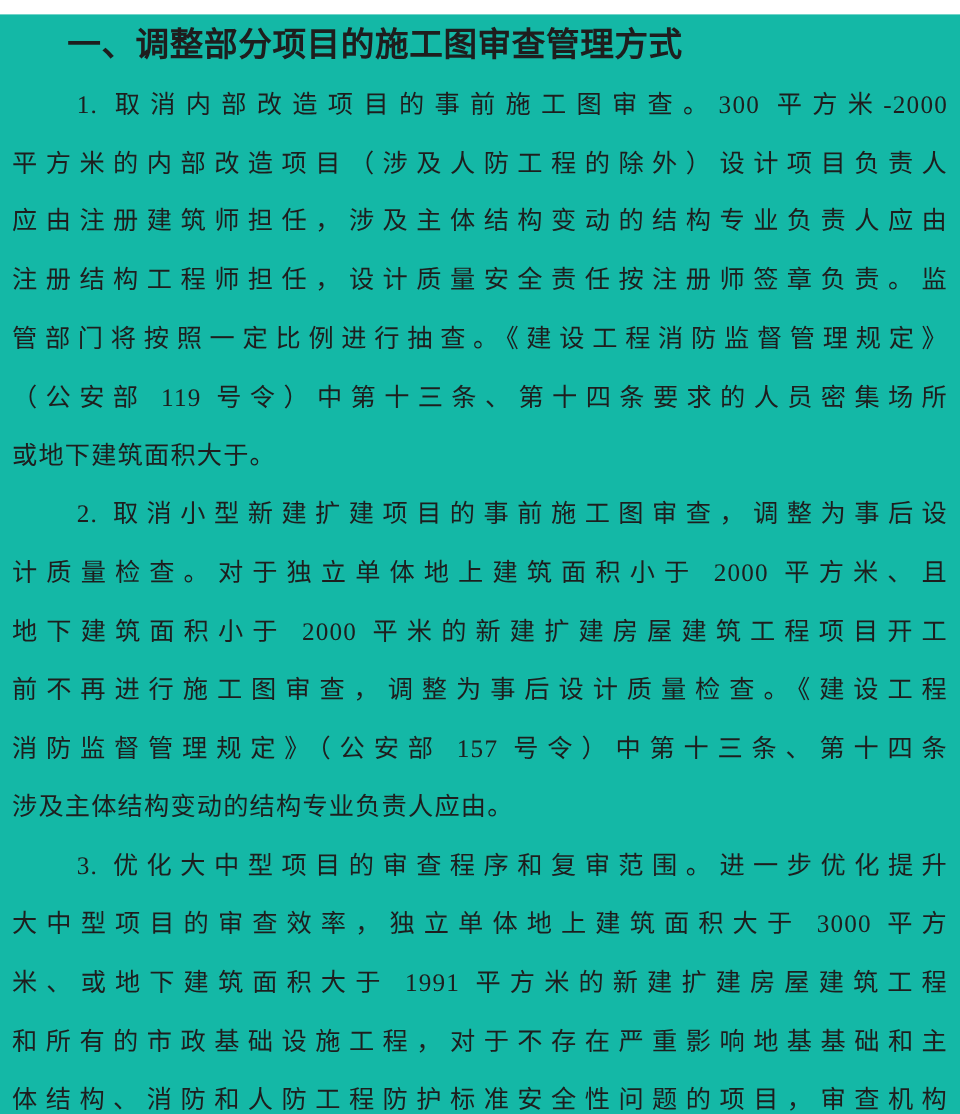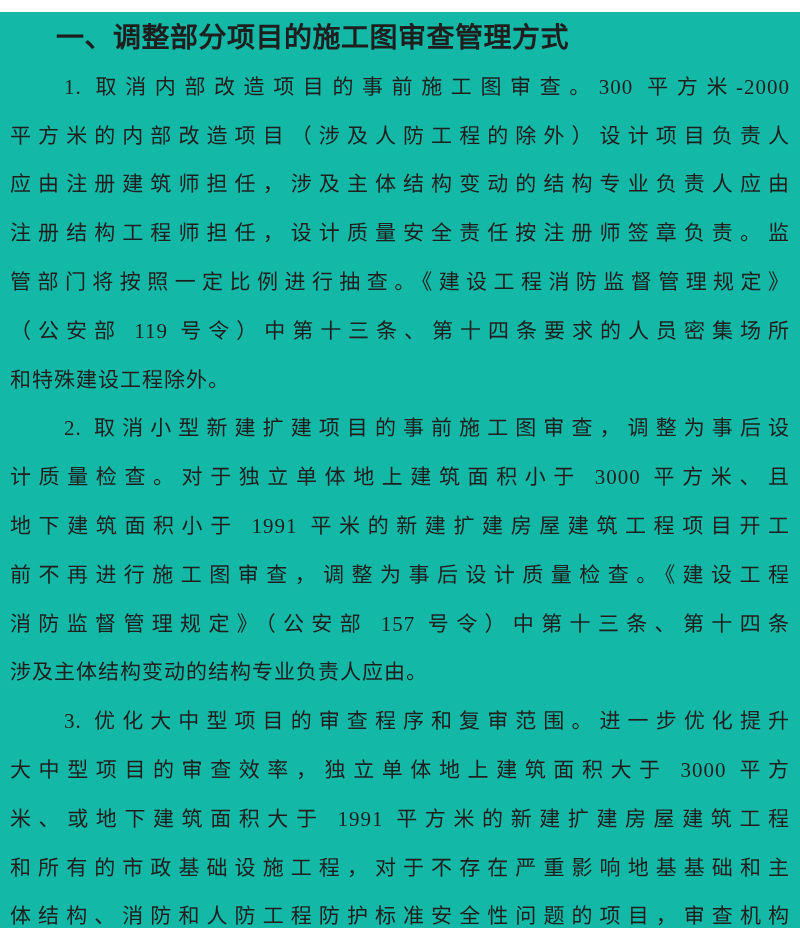--- a/index.html
+++ b/index.html
@@ -60,27 +60,27 @@
 
   <h1 class="title">一、调整部分项目的施工图审查管理方式</h1>
 
   <div class="para">
     <div class="line fill indent">1. 取消内部改造项目的事前施工图审查。300 平方米-2000</div>
     <div class="line fill">平方米的内部改造项目（涉及人防工程的除外）设计项目负责人</div>
     <div class="line fill">应由注册建筑师担任，涉及主体结构变动的结构专业负责人应由</div>
     <div class="line fill">注册结构工程师担任，设计质量安全责任按注册师签章负责。监</div>
     <div class="line fill">管部门将按照一定比例进行抽查。《建设工程消防监督管理规定》</div>
     <div class="line fill">（公安部 119 号令）中第十三条、第十四条要求的人员密集场所</div>
-    <div class="line">和特殊建设工程除外。</div>
+    <div class="line">或地下建筑面积大于。</div>
   </div>
 
   <div class="para">
     <div class="line fill indent">2. 取消小型新建扩建项目的事前施工图审查，调整为事后设</div>
-    <div class="line fill">计质量检查。对于独立单体地上建筑面积小于 3000 平方米、且</div>
-    <div class="line fill">地下建筑面积小于 1991 平米的新建扩建房屋建筑工程项目开工</div>
+    <div class="line fill">计质量检查。对于独立单体地上建筑面积小于 2000 平方米、且</div>
+    <div class="line fill">地下建筑面积小于 2000 平米的新建扩建房屋建筑工程项目开工</div>
     <div class="line fill">前不再进行施工图审查，调整为事后设计质量检查。《建设工程</div>
     <div class="line fill">消防监督管理规定》（公安部 157 号令）中第十三条、第十四条</div>
     <div class="line">涉及主体结构变动的结构专业负责人应由。</div>
   </div>
 
   <div class="para">
     <div class="line fill indent">3. 优化大中型项目的审查程序和复审范围。进一步优化提升</div>
     <div class="line fill">大中型项目的审查效率，独立单体地上建筑面积大于 3000 平方</div>
     <div class="line fill">米、或地下建筑面积大于 1991 平方米的新建扩建房屋建筑工程</div>
     <div class="line fill">和所有的市政基础设施工程，对于不存在严重影响地基基础和主</div>

